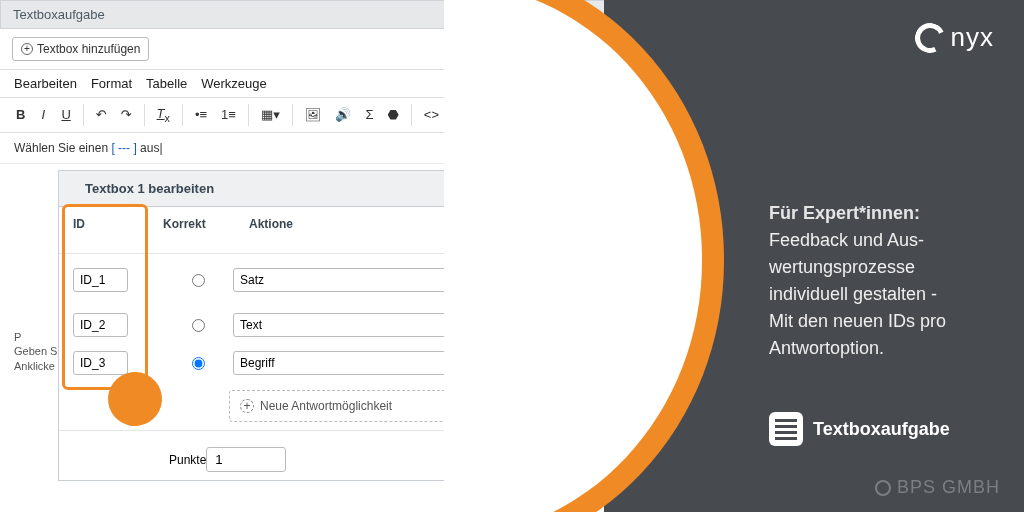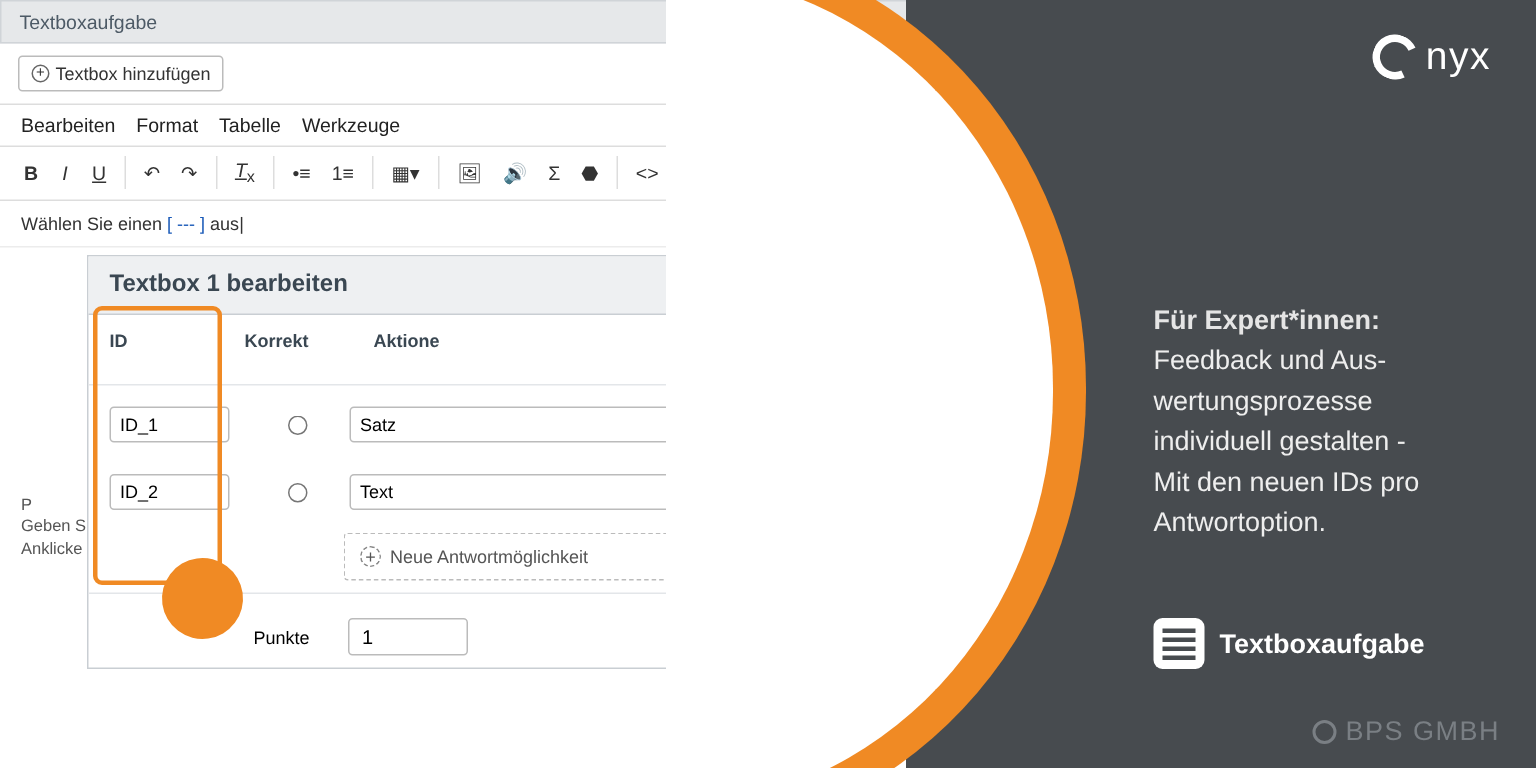--- a/index.html
+++ b/index.html
@@ -9,38 +9,38 @@
 .add-btn .plus{border:1px solid #666;border-radius:50%;width:12px;height:12px;display:flex;align-items:center;justify-content:center;font-size:10px;line-height:1}
 .menubar{display:flex;gap:14px;padding:6px 14px;font-size:13px;color:#222;border-top:1px solid #ddd}
 .menubar span{cursor:pointer}
 .toolbar{display:flex;align-items:center;padding:4px 10px;border-top:1px solid #ddd;border-bottom:1px solid #ddd;gap:2px;font-size:13px;color:#333}
 .tbtn{padding:4px 6px;cursor:pointer;min-width:20px;text-align:center;background:#fff}
 .sep{width:1px;height:22px;background:#ddd;margin:0 4px}
 .editor-line{padding:8px 14px;font-size:12px;color:#333;border-bottom:1px solid #ececec}
 .editor-line .gap{color:#1a5ab8}
 .side-label{position:absolute;left:14px;top:330px;font-size:11px;color:#555;line-height:1.3}
 .panel{position:absolute;left:58px;top:170px;width:630px;border:1px solid #c9ced3;background:#fff}
-.panel-title{background:#eef0f2;padding:10px 14px;font-size:16px;font-weight:bold;color:#3a4752;border-bottom:1px solid #c9ced3}
+.panel-title{background:#eef0f2;padding:10px 26px;font-size:13px;font-weight:bold;color:#3a4752;border-bottom:1px solid #c9ced3}
 .table-head{display:flex;padding:10px 14px 22px 14px;font-size:12px;font-weight:bold;color:#3a4752;border-bottom:1px solid #e3e6e9}
 .col-id{width:90px}
 .col-k{width:70px}
 .col-a{flex:1}
 .col-act{width:60px;text-align:right}
 .row{display:flex;align-items:center;padding:6px 14px;font-size:12px}
-.row input[type=text]{border:1px solid #bbb;padding:4px 6px;width:80px;border-radius:3px;font-size:12px}
+.row input[type=text]{border:1px solid #bbb;padding:4px 6px;width:55px;border-radius:3px;font-size:12px}
 .row .radio{width:70px;display:flex;justify-content:center}
 .row .ans input{width:100%}
 .row .ans{flex:1;padding-right:10px}
 .row .act{width:60px;display:flex;flex-direction:column;align-items:flex-end;gap:2px;font-size:11px;color:#555}
 .highlight-box{position:absolute;left:62px;top:204px;width:86px;height:186px;border:3px solid #f08a24;border-radius:6px;pointer-events:none}
 .neu-badge{position:absolute;left:108px;top:372px;width:54px;height:54px;background:#f08a24;color:#fff;display:flex;align-items:center;justify-content:center;font-size:12px;font-style:italic;font-weight:bold;border-radius:50%;transform:rotate(-8deg)}
 .neu-badge::before{content:"";position:absolute;inset:-3px;border-radius:50%;background:radial-gradient(circle,#f08a24 62%,transparent 62%);
 -webkit-mask:radial-gradient(circle at 50% 50%,#000 98%,transparent 100%)}
 .new-answer{margin:8px 14px 8px 170px;border:1px dashed #bbb;padding:8px 10px;font-size:12px;color:#555;display:flex;align-items:center;gap:6px;border-radius:3px;cursor:pointer}
-.points{display:flex;align-items:center;gap:26px;padding:16px 14px 8px 110px;font-size:12px;border-top:1px solid #e3e6e9}
+.points{display:flex;align-items:center;gap:0;padding:16px 14px 8px 110px;font-size:12px;border-top:1px solid #e3e6e9}
 .points input{border:1px solid #bbb;padding:4px 8px;width:80px;border-radius:3px}
 .right-overlay{position:absolute;right:0;top:0;width:420px;height:512px;background:#474b4f;color:#fff}
 .swoosh{position:absolute;left:-160px;top:-40px;width:260px;height:600px;background:#fff;border-radius:0 280px 280px 0/0 310px 310px 0}
 .swoosh-border{position:absolute;left:-160px;top:-40px;width:280px;height:600px;border:22px solid #f08a24;border-left:none;border-radius:0 300px 300px 0/0 320px 320px 0;pointer-events:none}
 .logo{position:absolute;right:30px;top:22px;display:flex;align-items:center;gap:6px}
 .logo .c{width:30px;height:30px;border:5px solid #fff;border-radius:50%;border-right-color:transparent;transform:rotate(20deg)}
 .logo .txt{font-size:26px;font-weight:300;color:#fff;letter-spacing:1px}
 .right-text{position:absolute;right:20px;top:200px;width:235px;font-size:18px;line-height:1.5;color:#eee}
 .right-text b{color:#e5e5e5;font-weight:bold}
 .task-row{position:absolute;right:20px;bottom:66px;width:235px;display:flex;align-items:center;gap:10px;font-size:18px;font-weight:bold}
@@ -131,20 +131,31 @@
     <div class="radio">
         <input type="radio" name="k" style="">
       </div>
     <div class="ans"><input type="text" value="Text" style=""></div>
     <div class="act">
         <span class="circ">^</span>
         <span class="circ">v</span>
       </div>
   </div>
 
+  <div class="row">
+    <div class="col-id"><input type="text" value="ID_3" style=""></div>
+    <div class="radio">
+        <input type="radio" name="k" checked="" style="">
+      </div>
+    <div class="ans"><input type="text" value="Begriff" style=""></div>
+    <div class="act">
+        <span class="circ">^</span>
+        <span class="circ">−</span>
+      </div>
+  </div>
 
   <div class="new-answer">
     <span class="plus" style="border:1px dashed #888;border-radius:50%;width:14px;height:14px;display:inline-flex;align-items:center;justify-content:center">+</span>
     <span>Neue Antwortmöglichkeit</span>
   </div>
 
   <div class="points">
     <span>Punkte</span>
     <input type="text" value="1" style="">
   </div>

